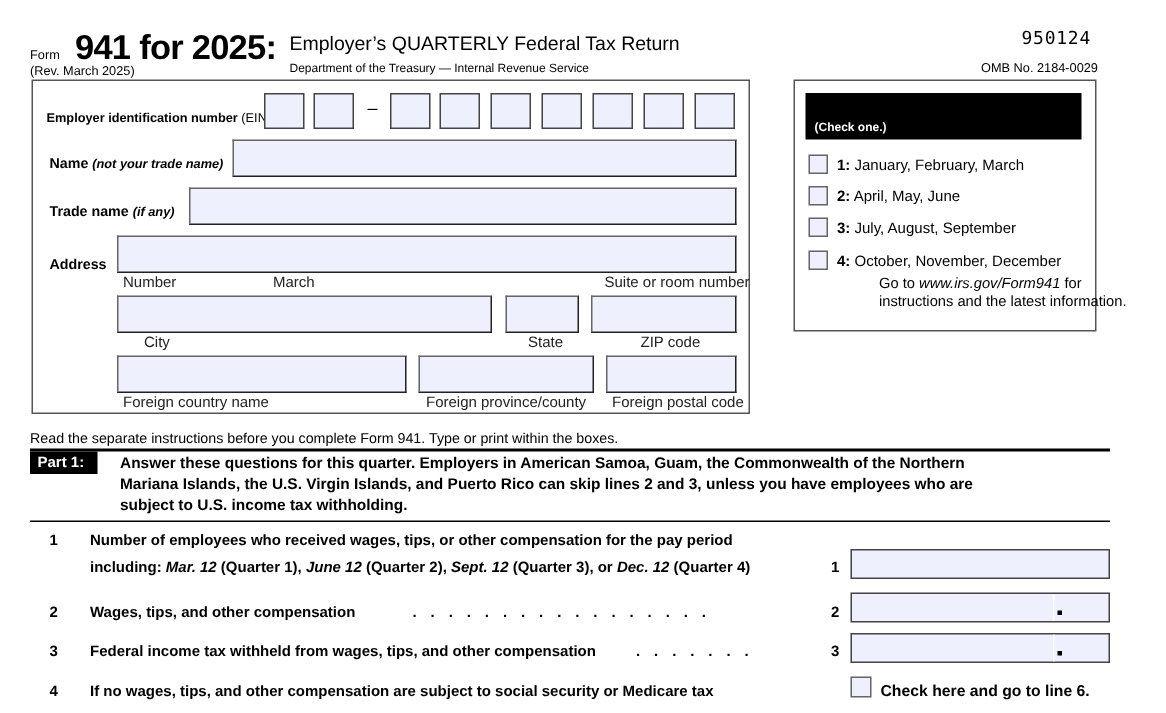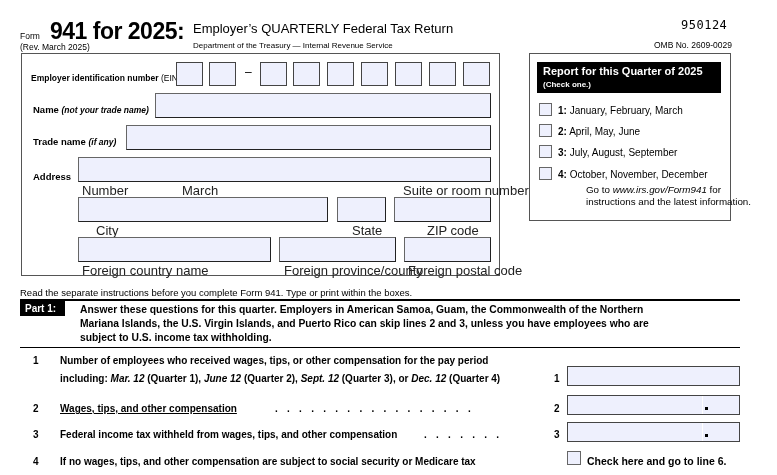--- a/index.html
+++ b/index.html
@@ -2,21 +2,21 @@
 <html><head>
 <meta charset="utf-8">
 <style>
   html, body { margin:0; padding:0; background:#fff; }
   body { width:777px; height:475px; position:relative; overflow:hidden; font-family:"Liberation Sans", sans-serif; color:#000; }
   .abs { position:absolute; }
   .field { position:absolute; background:#eef0fd; border:1px solid #444; border-right-color:#222; border-bottom-color:#222; border-top-color:#666; border-left-color:#666; box-sizing:border-box; }
   .ein { position:absolute; top:62px; width:27px; height:24px; background:#eef0fd; border:1px solid #444; box-sizing:border-box; }
   .lbl { position:absolute; font-size:9.5px; font-weight:bold; white-space:nowrap; }
   .lbl i { font-weight:bold; }
-  .sub { position:absolute; font-size:13px; color:#222; white-space:nowrap; }
+  .sub { position:absolute; font-size:10px; color:#222; white-space:nowrap; }
   .qbox { position:absolute; left:539px; width:13px; height:13px; background:#eef0fd; border:1px solid #666; box-sizing:border-box; }
   .qtxt { position:absolute; left:558px; font-size:10px; white-space:nowrap; }
   .qtxt b { font-weight:bold; }
   .ln-num { position:absolute; left:33px; font-size:10px; font-weight:bold; }
   .ln-txt { position:absolute; left:60px; font-size:10px; font-weight:bold; white-space:nowrap; }
   .ln-txt i { font-weight:bold; font-style:italic; }
   .dots { position:absolute; font-size:10px; font-weight:bold; letter-spacing:0; white-space:nowrap; color:#000; }
   .ln-ref { position:absolute; left:554px; font-size:10px; font-weight:bold; }
   .amt { position:absolute; left:567px; width:173px; height:20px; background:#eef0fd; border:1px solid #444; box-sizing:border-box; }
   .amt .cents { position:absolute; left:134px; top:0; width:1px; height:100%; background:#fff; }
@@ -24,21 +24,21 @@
 </style>
 </head>
 <body>
 
 <div class="abs" style="left:20px;top:31px;font-size:8.5px;">Form</div>
 <div class="abs" style="left:50px;top:18px;font-size:23px;font-weight:bold;letter-spacing:-0.5px;">941 for 2025:</div>
 <div class="abs" style="left:193px;top:21px;font-size:13px;font-weight:normal;">Employer’s QUARTERLY Federal Tax Return</div>
 <div class="abs" style="left:20px;top:42px;font-size:8.5px;">(Rev. March 2025)</div>
 <div class="abs" style="left:193px;top:41px;font-size:8px;">Department of the Treasury — Internal Revenue Service</div>
 <div class="abs" style="left:681px;top:18px;font-size:12px;font-family:'DejaVu Sans Mono', monospace;letter-spacing:0.5px;">950124</div>
-<div class="abs" style="left:654px;top:40px;font-size:8.5px;">OMB No. 2609-0029</div>
+<div class="abs" style="left:654px;top:40px;font-size:8.5px;">OMB No. 2184-0029</div>
 
 <div class="abs" style="left:21px;top:53px;width:479px;height:223px;border:1px solid #555;box-sizing:border-box;"></div>
 
 <div class="lbl" style="left:31px;top:73px;font-size:8.5px;">
   <span>Employer identification number</span>
   <span style="font-weight:normal;">(EIN)</span>
 </div>
 <div class="ein" style="left:176px;"></div>
 <div class="ein" style="left:209px;"></div>
 <div class="abs" style="left:245px;top:65px;font-size:12px;">–</div>
@@ -77,21 +77,20 @@
 
 <div class="field" style="left:78px;top:237px;width:193px;height:25px;"></div>
 <div class="field" style="left:279px;top:237px;width:117px;height:25px;"></div>
 <div class="field" style="left:404px;top:237px;width:87px;height:25px;"></div>
 <div class="sub" style="left:82px;top:263px;">Foreign country name</div>
 <div class="sub" style="left:284px;top:263px;">Foreign province/county</div>
 <div class="sub" style="left:408px;top:263px;">Foreign postal code</div>
 
 <div class="abs" style="left:529px;top:53px;width:202px;height:168px;border:1px solid #555;box-sizing:border-box;"></div>
 <div class="abs" style="left:537px;top:62px;width:184px;height:31px;background:#000;color:#fff;">
-  <div style="position:absolute;left:6px;top:3px;font-size:11px;font-weight:bold;white-space:nowrap;">Report for this Quarter of 2025</div>
   <div style="position:absolute;left:6px;top:18px;font-size:8px;font-weight:bold;">(Check one.)</div>
 </div>
 
 <div class="qbox" style="top:103px;"></div>
 <div class="qtxt" style="top:105px;"><b>1:</b> <span>January, February, March</span></div>
 
 <div class="qbox" style="top:124px;"></div>
 <div class="qtxt" style="top:126px;"><b>2:</b> <span>April, May, June</span></div>
 
 <div class="qbox" style="top:145px;"></div>
@@ -118,21 +117,21 @@
 
 <div class="ln-num" style="top:355px;">1</div>
 <div class="ln-txt" style="top:355px;">Number of employees who received wages, tips, or other compensation for the pay period</div>
 <div class="ln-txt" style="top:373px;">
   <span>including: </span><i>Mar. 12</i><span> (Quarter 1), </span><i>June 12</i><span> (Quarter 2), </span><i>Sept. 12</i><span> (Quarter 3), or </span><i>Dec. 12</i><span> (Quarter 4)</span>
 </div>
 <div class="ln-ref" style="top:373px;">1</div>
 <div class="amt" style="top:366px;"></div>
 
 <div class="ln-num" style="top:403px;">2</div>
-<div class="ln-txt" style="top:403px;text-decoration:underline;">Wages, tips, and other compensation</div>
+<div class="ln-txt" style="top:403px;">Wages, tips, and other compensation</div>
 <div class="dots" style="left:275px;top:403px;word-spacing:6.5px;">. . . . . . . . . . . . . . . . .</div>
 <div class="ln-ref" style="top:403px;">2</div>
 <div class="amt" style="top:395px;">
   <div class="cents"></div>
   <div class="dot"></div>
 </div>
 
 <div class="ln-num" style="top:429px;">3</div>
 <div class="ln-txt" style="top:429px;">Federal income tax withheld from wages, tips, and other compensation</div>
 <div class="dots" style="left:424px;top:429px;word-spacing:6.5px;">. . . . . . .</div>

